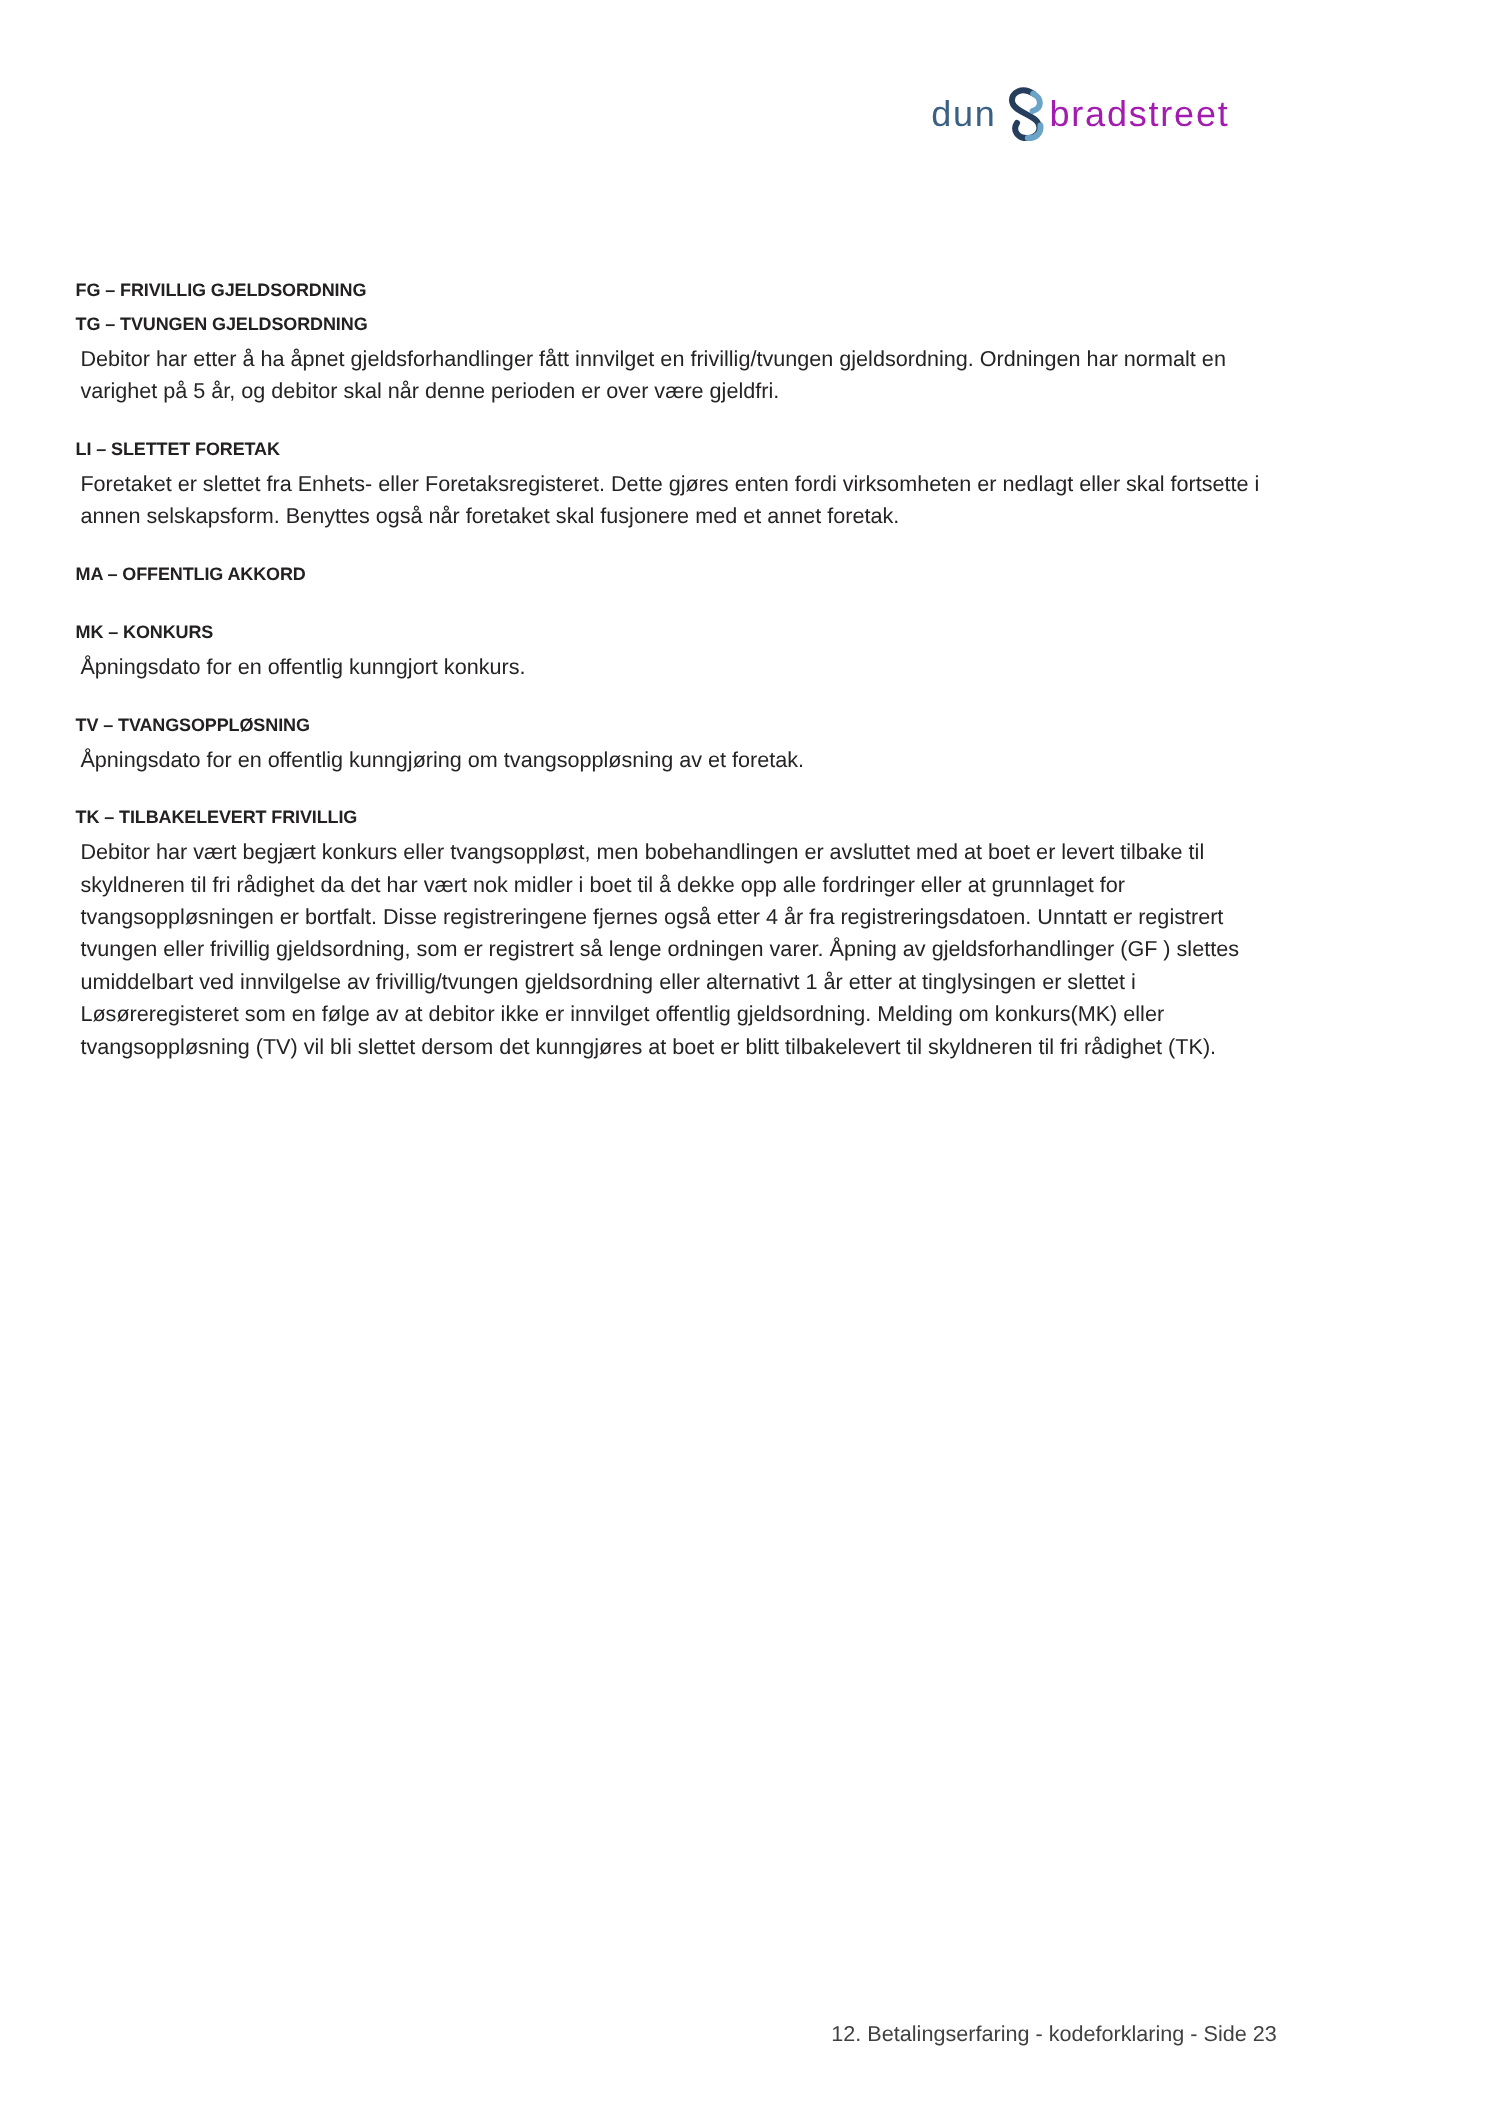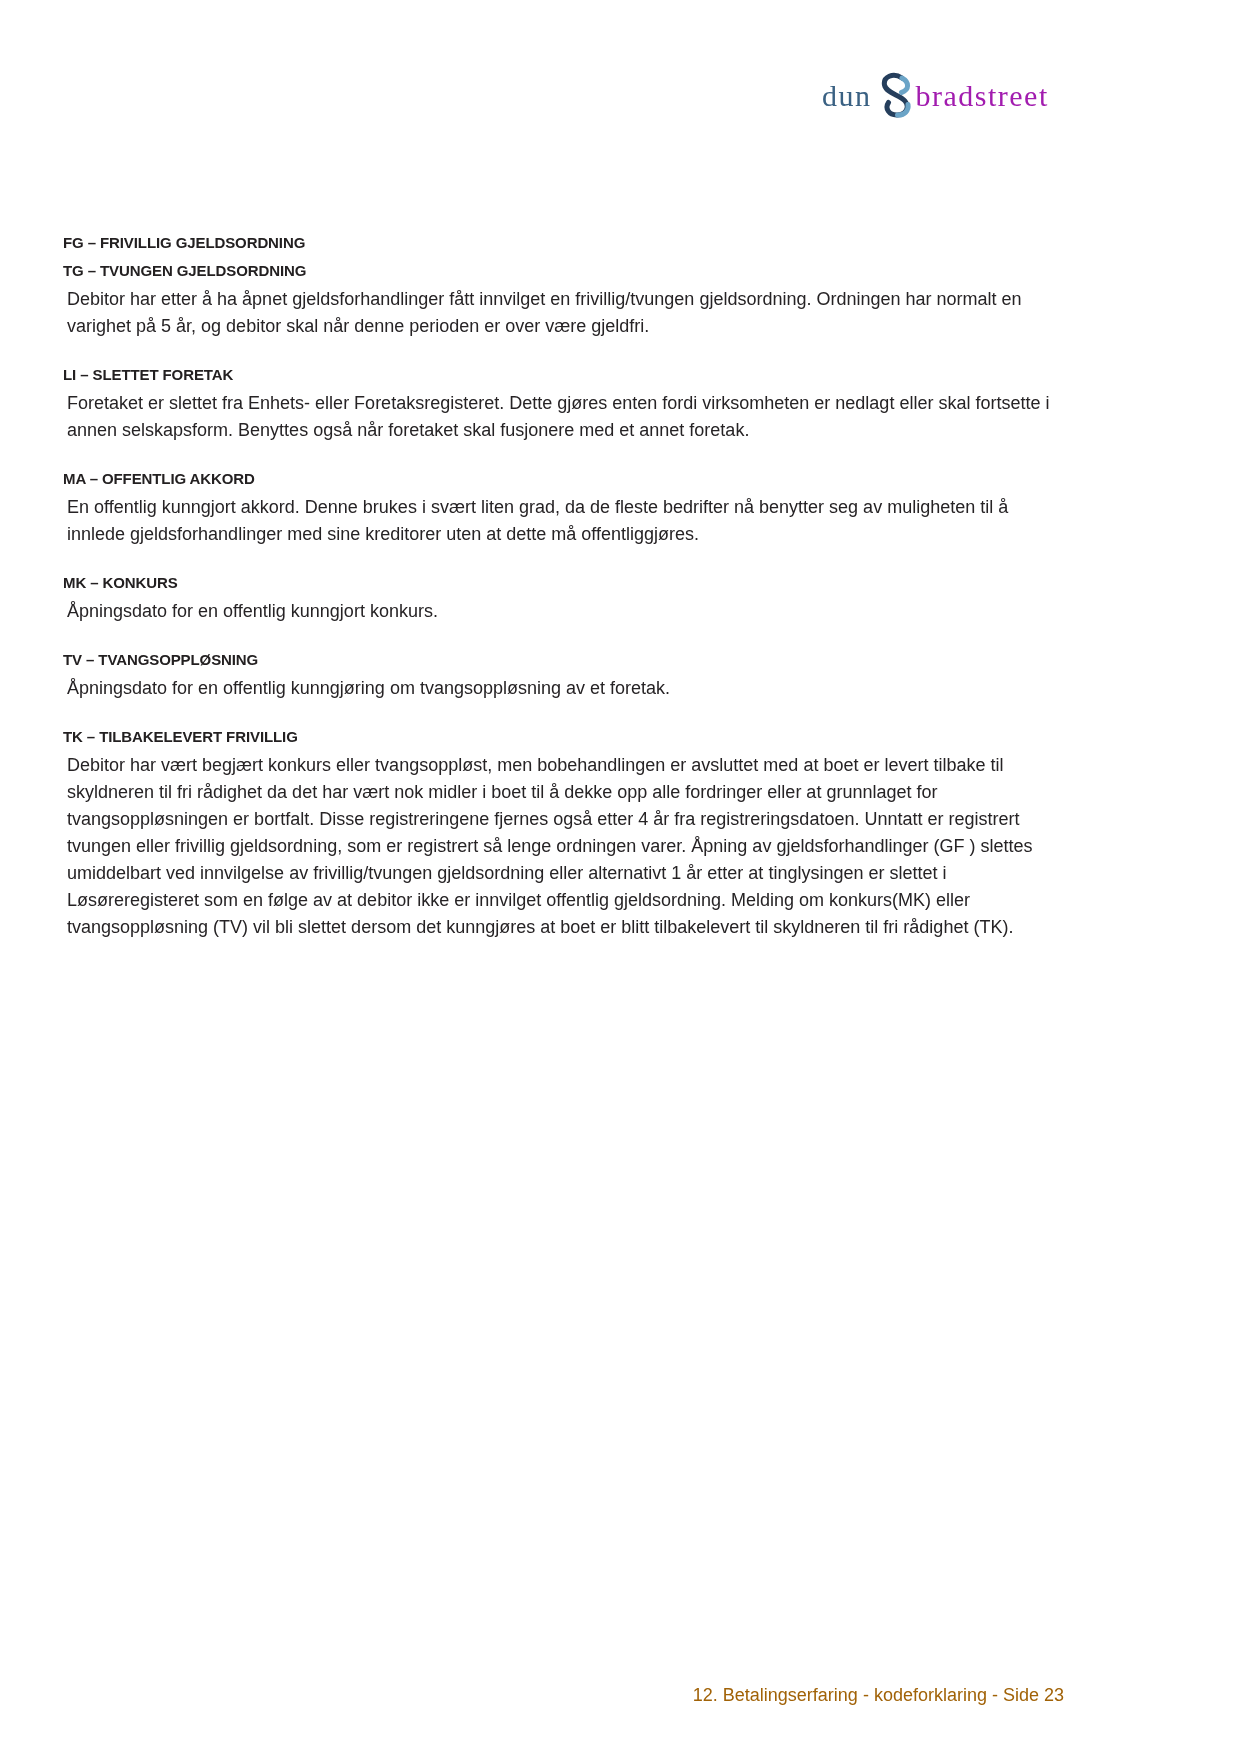--- a/index.html
+++ b/index.html
@@ -9,26 +9,25 @@
     background: #ffffff;
     position: relative;
     font-family: "Liberation Sans", sans-serif;
     -webkit-font-smoothing: antialiased;
   }
   .page { position: absolute; inset: 0; overflow: hidden; }
 
   
   .logo {
     position: absolute;
-    left: 822px;
+    left: 776px;
     top: 70px;
     display: flex;
     align-items: center;
     height: 52px;
-    font-family: Liberation Serif, serif;
   }
   .logo-word {
     font-size: 30px;
     font-weight: 400;
     letter-spacing: 1.5px;
     line-height: 1;
   }
   .logo-dun  { color: #3a6183; }
   .logo-brad { color: #a21caf; }
   .logo-amp  { width: 40px; height: 48px; margin: 0 1px 2px 3px; flex: 0 0 auto; }
@@ -54,21 +53,21 @@
   }
   .code-section p { margin: 1px 0 0 4px; }
 
   
   .page-footer {
     position: absolute;
     top: 1684px;
     right: 177px;
     font-size: 18px;
     line-height: 22px;
-    color: #a16207;
+    color: #404040;
     text-align: right;
   }
 </style>
 </head>
 <body>
 
 <div class="page">
 
   <div class="logo">
     <span class="logo-word logo-dun">dun</span>
@@ -88,21 +87,20 @@
       <p>Debitor har etter å ha åpnet gjeldsforhandlinger fått innvilget en frivillig/tvungen gjeldsordning. Ordningen har normalt en varighet på 5 år, og debitor skal når denne perioden er over være gjeldfri.</p>
     </section>
 
     <section class="code-section">
       <h2>LI – SLETTET FORETAK</h2>
       <p>Foretaket er slettet fra Enhets- eller Foretaksregisteret. Dette gjøres enten fordi virksomheten er nedlagt eller skal fortsette i annen selskapsform. Benyttes også når foretaket skal fusjonere med et annet foretak.</p>
     </section>
 
     <section class="code-section">
       <h2>MA – OFFENTLIG AKKORD</h2>
-      <p>En offentlig kunngjort akkord. Denne brukes i svært liten grad, da de fleste bedrifter nå benytter seg av muligheten til å innlede gjeldsforhandlinger med sine kreditorer uten at dette må offentliggjøres.</p>
     </section>
 
     <section class="code-section">
       <h2>MK – KONKURS</h2>
       <p>Åpningsdato for en offentlig kunngjort konkurs.</p>
     </section>
 
     <section class="code-section">
       <h2>TV – TVANGSOPPLØSNING</h2>
       <p>Åpningsdato for en offentlig kunngjøring om tvangsoppløsning av et foretak.</p>

